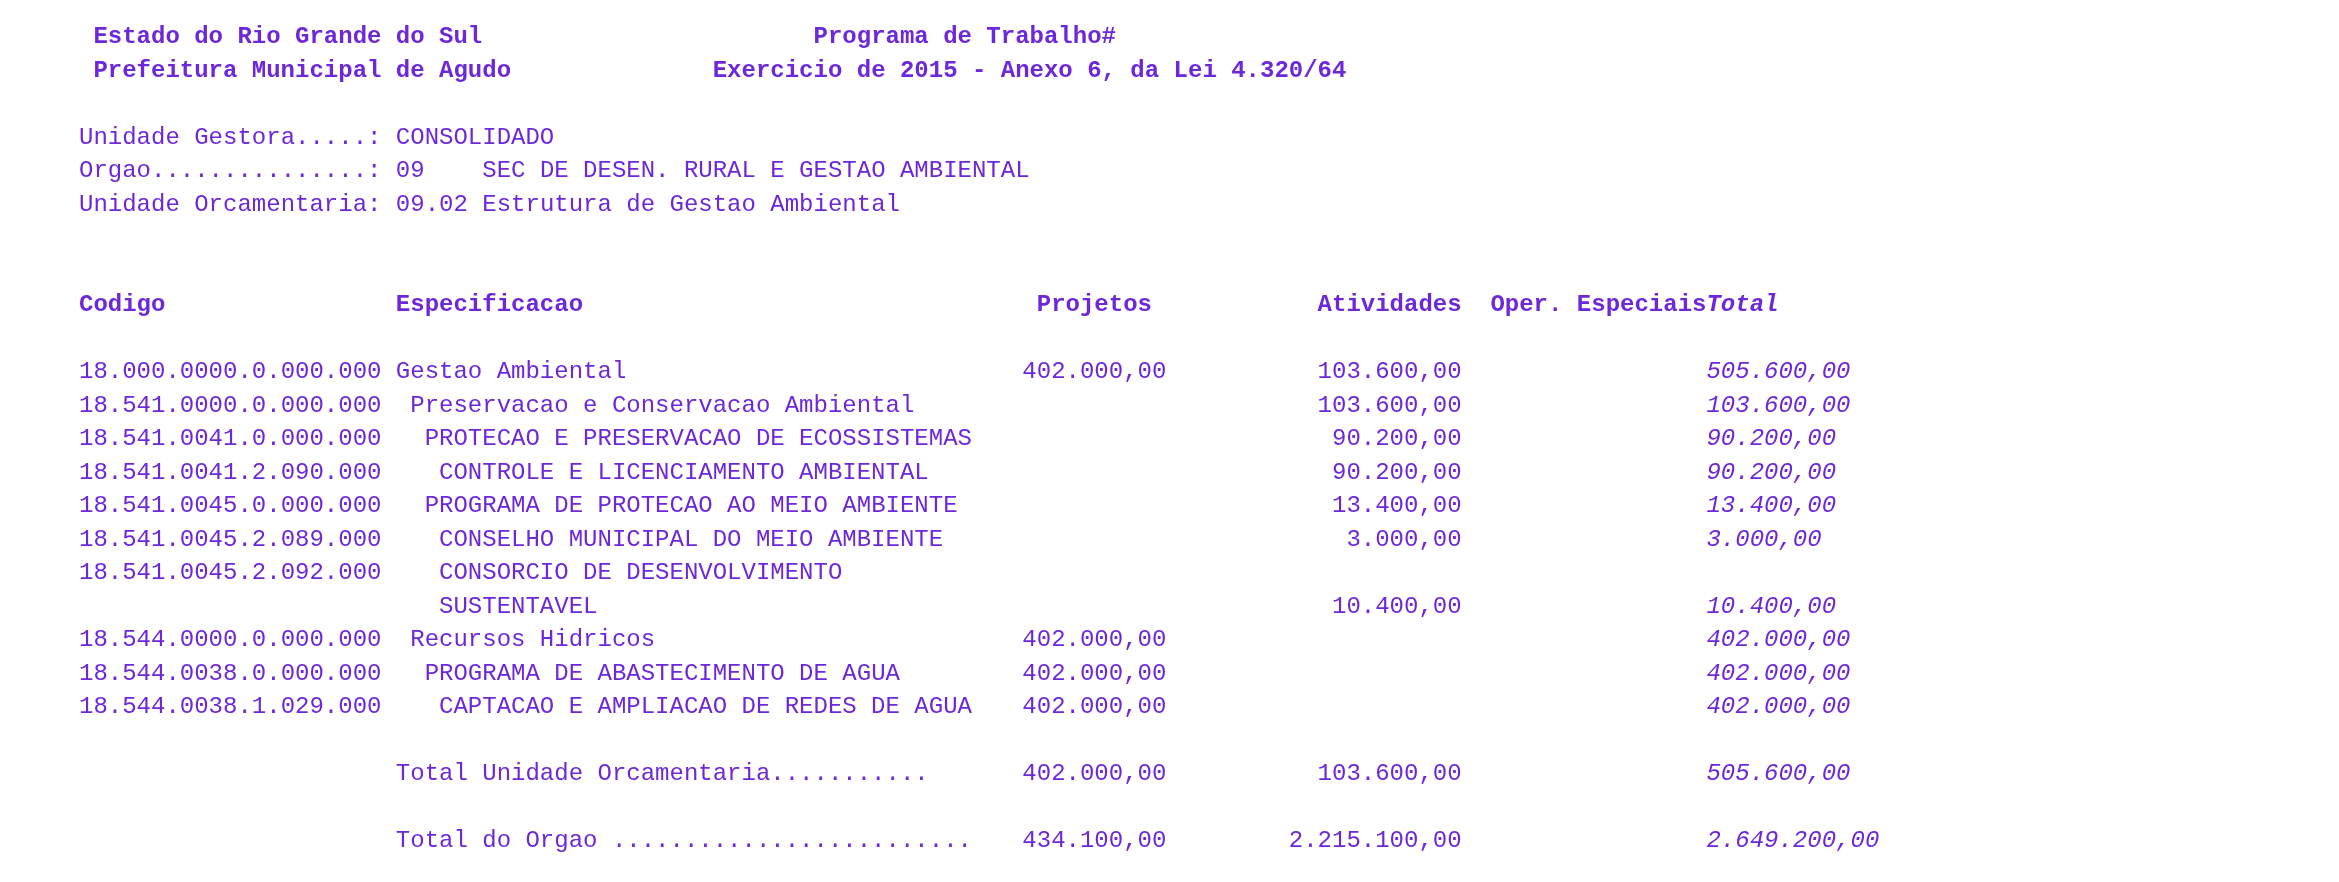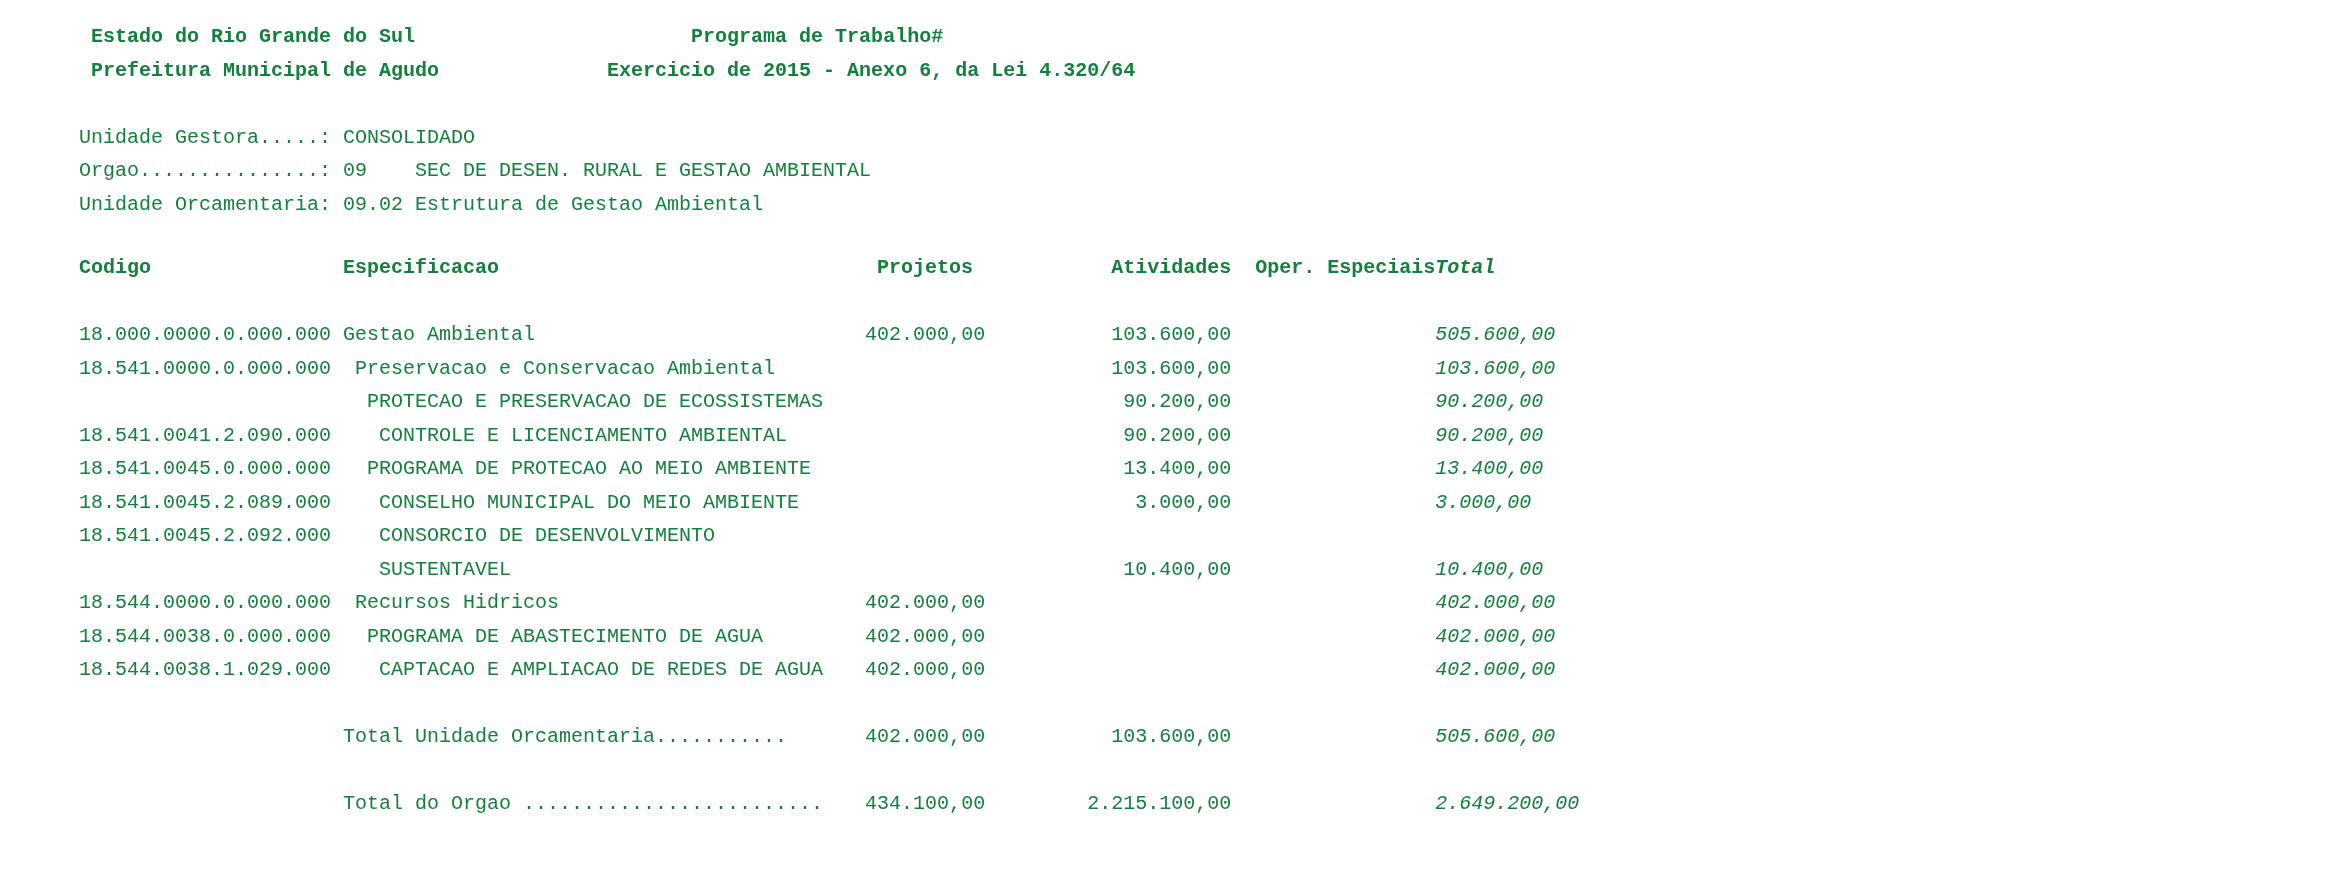--- a/index.html
+++ b/index.html
@@ -4,23 +4,23 @@
 <style>
   * { margin: 0; padding: 0; box-sizing: border-box; }
   html, body {
     width: 2339px; height: 882px;
     background: #ffffff;
     overflow: hidden;
   }
   .doc {
     position: absolute;
     left: 79px; top: 20px;
-    color: #15803d;
+    color: #6d28d9;
     font-family: "Liberation Mono", "DejaVu Sans Mono", monospace;
-    font-size: 20px;
+    font-size: 24px;
     line-height: 33.5px;
   }
   .line {
     position: relative;
     height: 33.5px;
     width: 131ch;
     white-space: pre;
   }
   .b { font-weight: bold; }
   .c { position: absolute; top: 0; white-space: pre; }
@@ -30,21 +30,21 @@
   .val1  { left: 22ch; }
   .val2  { left: 28ch; text-align: right; }
   .proj  { left: 62ch;  width: 17ch; text-align: center; }
   .ativ  { left: 79ch;  width: 17ch; text-align: right; }
   .oper  { left: 96ch;  width: 17ch; text-align: right; }
   .total { left: 113ch; width: 18ch; text-align: left; font-style: italic; }
   .hdr-left  { left: 1ch; }
   .hdr-r1    { left: 51ch; text-align: right; }
   .hdr-r2    { left: 44ch; }
   .gap1 { margin-top: 33.5px; }
-  .gap2 { margin-top: 30px; }
+  .gap2 { margin-top: 67px; }
 </style>
 </head>
 <body>
 
 <div class="doc">
 
   <div class="line">
     <span class="c hdr-left b">Estado do Rio Grande do Sul</span>
     <span class="c hdr-r1 b">Programa de Trabalho#</span>
   </div>
@@ -88,20 +88,21 @@
   </div>
       <div class="line">
     <span class="c code">18.541.0000.0.000.000</span>
     <span class="c spec" style="left: 23ch;">Preservacao e Conservacao Ambiental</span>
     <span class="c proj"></span>
     <span class="c ativ">103.600,00</span>
     <span class="c oper"></span>
     <span class="c total">103.600,00</span>
   </div>
       <div class="line">
+    <span class="c code">18.541.0041.0.000.000</span>
     <span class="c spec" style="left: 24ch;">PROTECAO E PRESERVACAO DE ECOSSISTEMAS</span>
     <span class="c proj"></span>
     <span class="c ativ">90.200,00</span>
     <span class="c oper"></span>
     <span class="c total">90.200,00</span>
   </div>
       <div class="line">
     <span class="c code">18.541.0041.2.090.000</span>
     <span class="c spec" style="left: 25ch;">CONTROLE E LICENCIAMENTO AMBIENTAL</span>
     <span class="c proj"></span>

